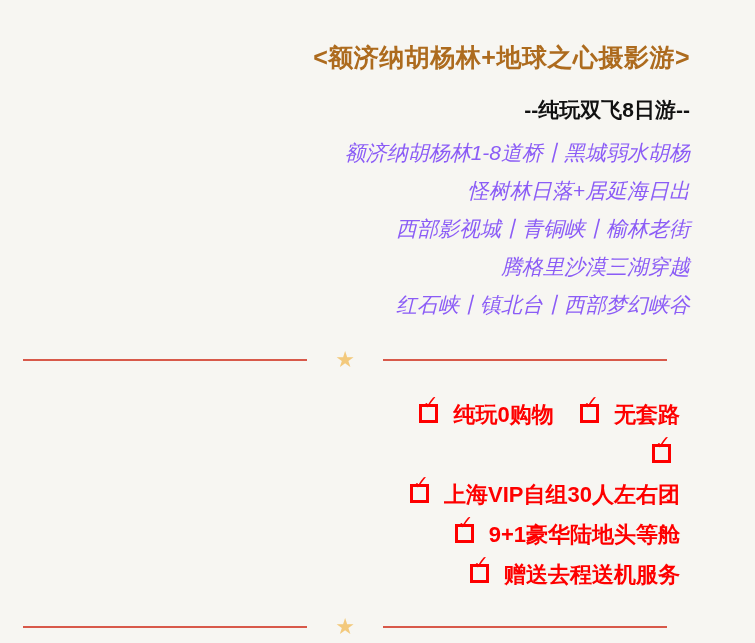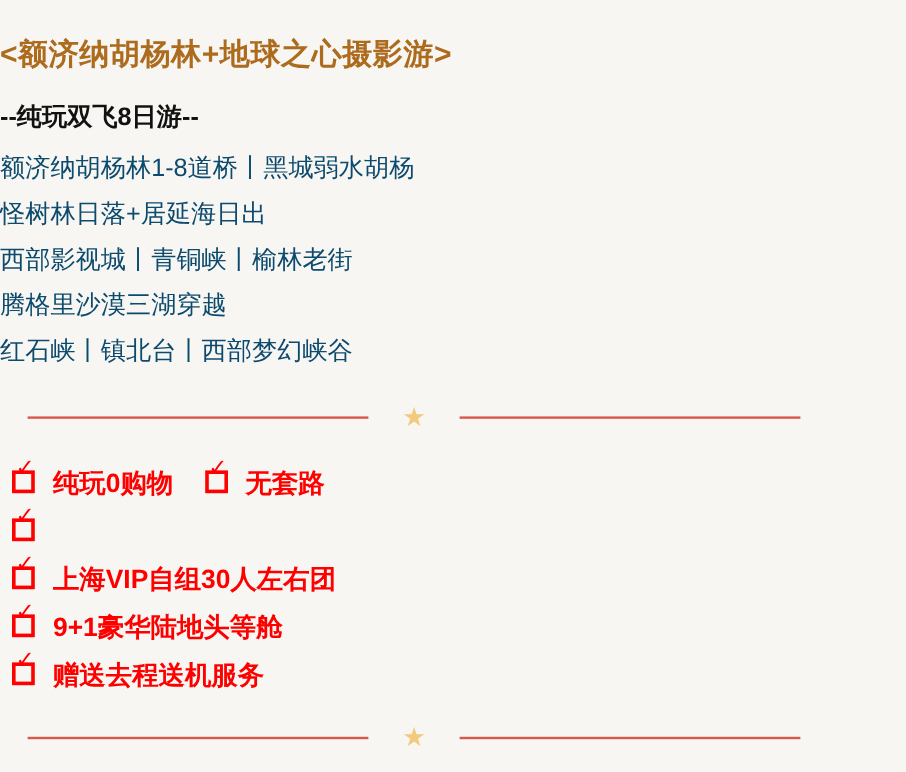--- a/index.html
+++ b/index.html
@@ -8,22 +8,22 @@
   }
   body {
     width: 755px;
     height: 643px;
     overflow: hidden;
     background: #f7f6f2;
     font-family: "Liberation Sans", "DejaVu Sans", sans-serif;
   }
   .content {
     width: 690px;
-    text-align: left;
-    padding-top: 32px;
+    text-align: right;
+    padding-top: 44px;
   }
   .tour-title {
     font-size: 25px;
     line-height: 26px;
     font-weight: bold;
     color: #ad6b1e;
     letter-spacing: 0.5px;
   }
   .tour-subtitle {
     margin-top: 26px;
@@ -31,21 +31,22 @@
     line-height: 27px;
     font-weight: 800;
     color: #111111;
   }
   .itinerary {
     margin-top: 11px;
   }
   .itinerary-line {
     font-size: 21px;
     line-height: 38px;
-    color: #0c4a6e;
+    color: #8b5cf6;
+    font-style: italic;
   }
   .divider {
     display: flex;
     align-items: center;
     height: 22px;
     margin: 25px 23px 0 23px;
   }
   .divider.bottom {
     margin-top: 21px;
   }

